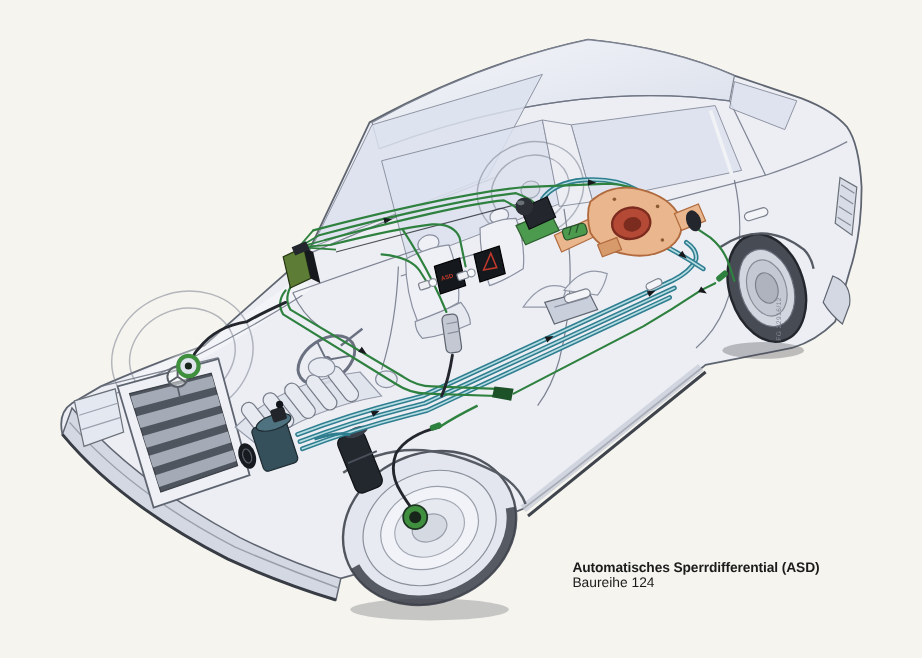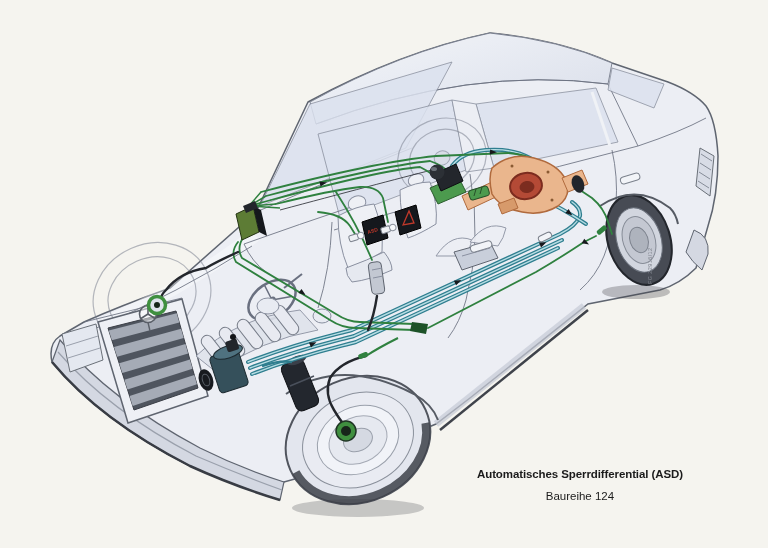--- a/index.html
+++ b/index.html
@@ -6,23 +6,23 @@
     --background:#f5f4ef; --body:#eceef4; --body-shade:#d4d8e2; --outline:#5f6570;
     --window:#dce2ef; --electrical:#2f813f; --electrical-dark:#1d5228;
     --hydraulic:#2f7e8f; --hydraulic-light:#b7dde4; --component-dark:#23262c;
     --diff-housing:#eab68d; --diff-housing-dark:#b06a3d; --diff-ring:#b44a36; --diff-ring-dark:#7c2c1f;
     --valve-green:#4c9a4e; --lamp-red:#c0392b; --text:#1b1b1b; --photo-number-color:#82868f;
   }
   html,body{margin:0;padding:0;}
   body{width:768px;height:548px;background:var(--background);font-family:"Liberation Sans",sans-serif;overflow:hidden;}
   .stage{position:relative;width:768px;height:548px;}
   svg{position:absolute;left:0;top:0;}
-  .caption{position:absolute;left:477px;top:468px;color:var(--text);text-align:center;}
+  .caption{position:absolute;left:477px;top:468px;color:var(--text);}
   .caption-title{font-weight:bold;font-size:11.5px;letter-spacing:-0.1px;white-space:nowrap;}
-  .caption-subtitle{font-size:11.5px;margin-top:10px;white-space:nowrap;}
+  .caption-subtitle{font-size:11.5px;margin-top:0;white-space:nowrap;}
   .photo-number{position:absolute;left:647px;top:284px;font-size:5.5px;letter-spacing:.4px;color:var(--photo-number-color);transform-origin:0 0;transform:rotate(-90deg);white-space:nowrap;}
   
   .bodyfill{fill:var(--body);stroke:var(--outline);stroke-width:1.5;}
   .panel{fill:none;stroke:#6b7180;stroke-width:1;opacity:.85;}
   .win{fill:var(--window);stroke:#7b8190;stroke-width:.8;opacity:.85;}
   .ghost{fill:none;stroke:#7b8190;stroke-width:1.2;opacity:.55;}
   .pipe{fill:none;stroke:var(--hydraulic);stroke-width:4;stroke-linecap:round;stroke-linejoin:round;}
   .pipe-hl{fill:none;stroke:var(--hydraulic-light);stroke-width:1.4;stroke-linecap:round;stroke-linejoin:round;}
   .wire{fill:none;stroke:var(--electrical);stroke-width:1.8;stroke-linecap:round;stroke-linejoin:round;}
   .cable{fill:none;stroke:#23262c;stroke-width:2.4;stroke-linecap:round;}

